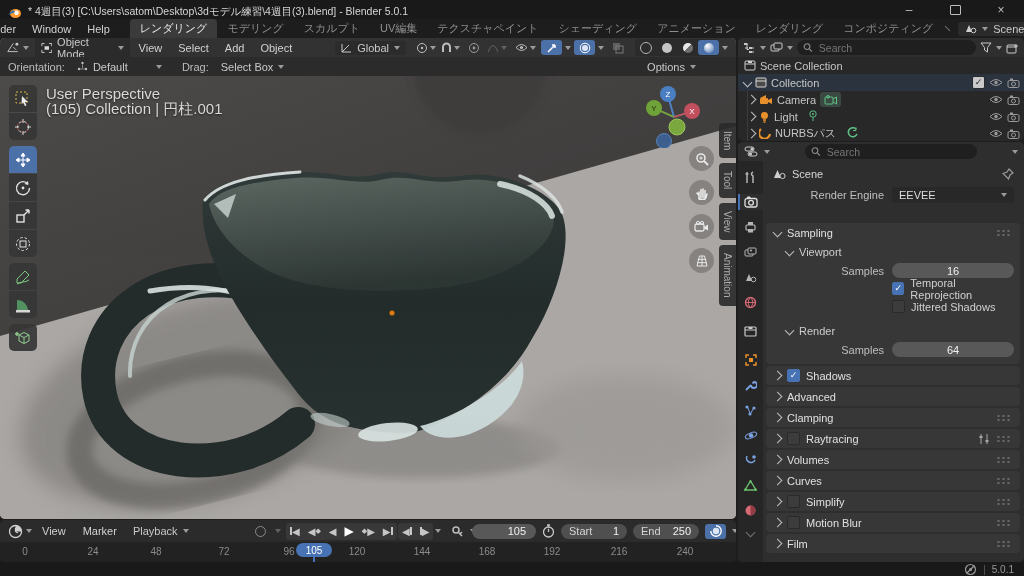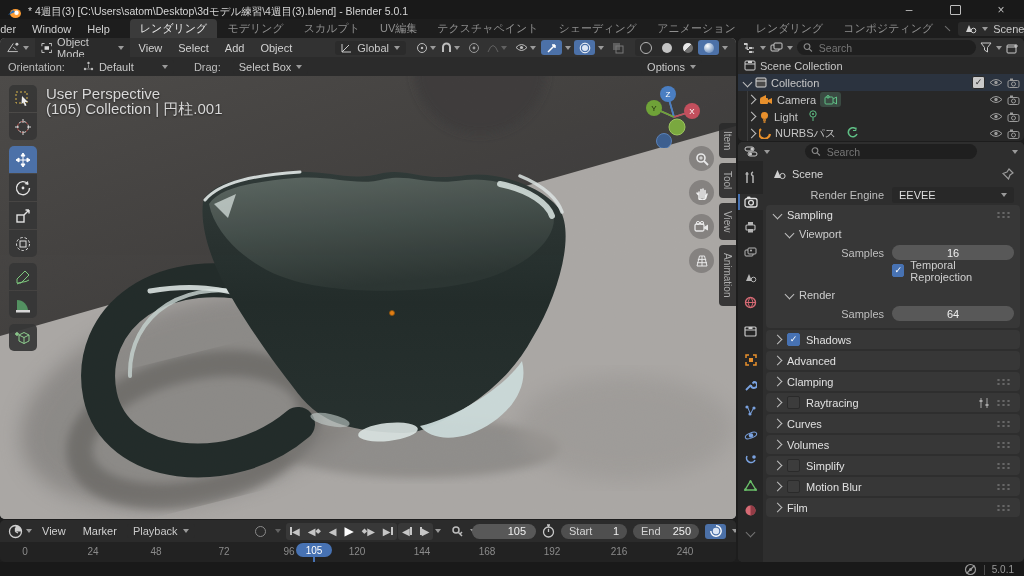--- a/index.html
+++ b/index.html
@@ -22,21 +22,21 @@
   .chv.r{transform:rotate(-45deg)}
   .pill{background:#2b2b2b;border-radius:3px;padding:1px 6px;display:flex;align-items:center;gap:5px}
   .grip{width:16px;height:8px;background-image:radial-gradient(circle,#707070 1px,transparent 1.3px);background-size:5px 4px;opacity:.85}
   .cb{width:11px;height:11px;border-radius:2px;background:#3c3c3c;border:1px solid #2a2a2a;display:inline-flex;align-items:center;justify-content:center;color:#fff;font-size:9px;line-height:9px}
   .cb.on{background:#4772b3;border-color:#4772b3}
   .field{background:#585858;border-radius:8px;height:15px;display:flex;align-items:center;justify-content:center;color:#f0f0f0}
   .ic{display:block}
   
   .vp{position:absolute;left:0;top:38px;width:736px;height:481px;border-radius:5px;overflow:hidden;background:#9b9997}
   .vp-h{position:absolute;left:0;top:0;width:100%;height:19px;background:#323232;display:flex;align-items:center;gap:2px;padding-left:6px;box-sizing:border-box}
-  .vp-t{position:absolute;left:0;top:19px;width:100%;height:19px;background:#2b2b2b;display:flex;align-items:center;gap:12px;padding-left:8px;box-sizing:border-box}
+  .vp-t{position:absolute;left:0;top:19px;width:100%;height:19px;background:#2b2b2b;display:flex;align-items:center;gap:6px;padding-left:8px;box-sizing:border-box}
   .vmenu{padding:0 7px;color:#d2d2d2}
   .tgl{height:15px;min-width:17px;border-radius:3px;display:flex;align-items:center;justify-content:center;gap:2px;padding:0 2px}
   .tgl.on{background:#4c71a8}
   .ball{width:10px;height:10px;border-radius:50%}
   .vp-c{position:absolute;left:0;top:38px;width:736px;height:443px;overflow:hidden}
   .ov-text{position:absolute;left:46px;top:10px;color:#d8d8d8;font-size:15px;line-height:15px;text-shadow:0 1px 2px rgba(0,0,0,.55)}
   
   .tbar{position:absolute;left:9px;top:9px;display:flex;flex-direction:column;gap:1px}
   .tbtn{width:28px;height:27px;background:rgba(54,54,54,.92);display:flex;align-items:center;justify-content:center}
   .tbtn.first{border-radius:5px 5px 0 0}.tbtn.last{border-radius:0 0 5px 5px}.tbtn.solo{border-radius:5px}
@@ -796,21 +796,21 @@
       <svg class="ic" width="14" height="12" viewBox="0 0 14 12">
           <path d="M2 10 L5.5 2 L9 10 Z" fill="#cfcfcf"></path>
           <circle cx="10.5" cy="8" r="2.6" fill="none" stroke="#cfcfcf"></circle>
         </svg>
       <span>Scene</span>
       <span class="sp"></span>
       <svg class="ic" width="12" height="12" viewBox="0 0 12 12">
           <path d="M7 1 L11 5 L8 7 L6.5 11 L1 5.5 L5 4 Z" fill="none" stroke="#9a9a9a" stroke-width="1.2"></path>
         </svg>
     </div>
-    <div class="prow" style="margin-bottom:2px">
+    <div class="prow" style="margin-bottom:20px">
       <span class="plab">Render Engine</span>
       <div class="dd">
         <span>EEVEE</span>
         <span class="sp"></span>
           <span class="car"></span>
       </div>
     </div>
 
     <div class="panel">
       <div class="phead2">
@@ -824,20 +824,25 @@
         <span>Viewport</span>
       </div>
       <div class="prow">
         <span class="plab">Samples</span>
         <div class="field" style="flex:1">16</div>
       </div>
       <div class="prow">
         <span class="plab"></span>
         <span class="cb on">✓</span>
         <span style="margin-left:6px;color:#d0d0d0">Temporal Reprojection</span>
+      </div>
+      <div class="prow">
+        <span class="plab"></span>
+        <span class="cb"></span>
+        <span style="margin-left:6px;color:#d0d0d0">Jittered Shadows</span>
       </div>
       <div class="phead2" style="padding-left:20px;color:#cdcdcd;margin-top:6px">
         <span class="chv d"></span>
         <span>Render</span>
       </div>
       <div class="prow" style="padding-bottom:6px">
         <span class="plab">Samples</span>
         <div class="field" style="flex:1">64</div>
       </div>
     </div>
@@ -874,29 +879,29 @@
             <path d="M3 1 v10 M9 1 v10" stroke="#a8a8a8"></path>
             <rect x="1.5" y="3" width="3" height="2" fill="#a8a8a8"></rect>
             <rect x="7.5" y="7" width="3" height="2" fill="#a8a8a8"></rect>
           </svg>
         <span class="grip"></span>
       </div>
     </div>
     <div class="panel">
       <div class="phead2">
         <span class="chv r"></span>
-        <span>Curves</span>
+        <span>Volumes</span>
         <span class="sp"></span>
           <span class="grip"></span>
       </div>
     </div>
     <div class="panel">
       <div class="phead2">
         <span class="chv r"></span>
-        <span>Volumes</span>
+        <span>Curves</span>
         <span class="sp"></span>
           <span class="grip"></span>
       </div>
     </div>
     <div class="panel">
       <div class="phead2">
         <span class="chv r"></span>
         <span class="cb"></span>
         <span>Simplify</span>
         <span class="sp"></span>

